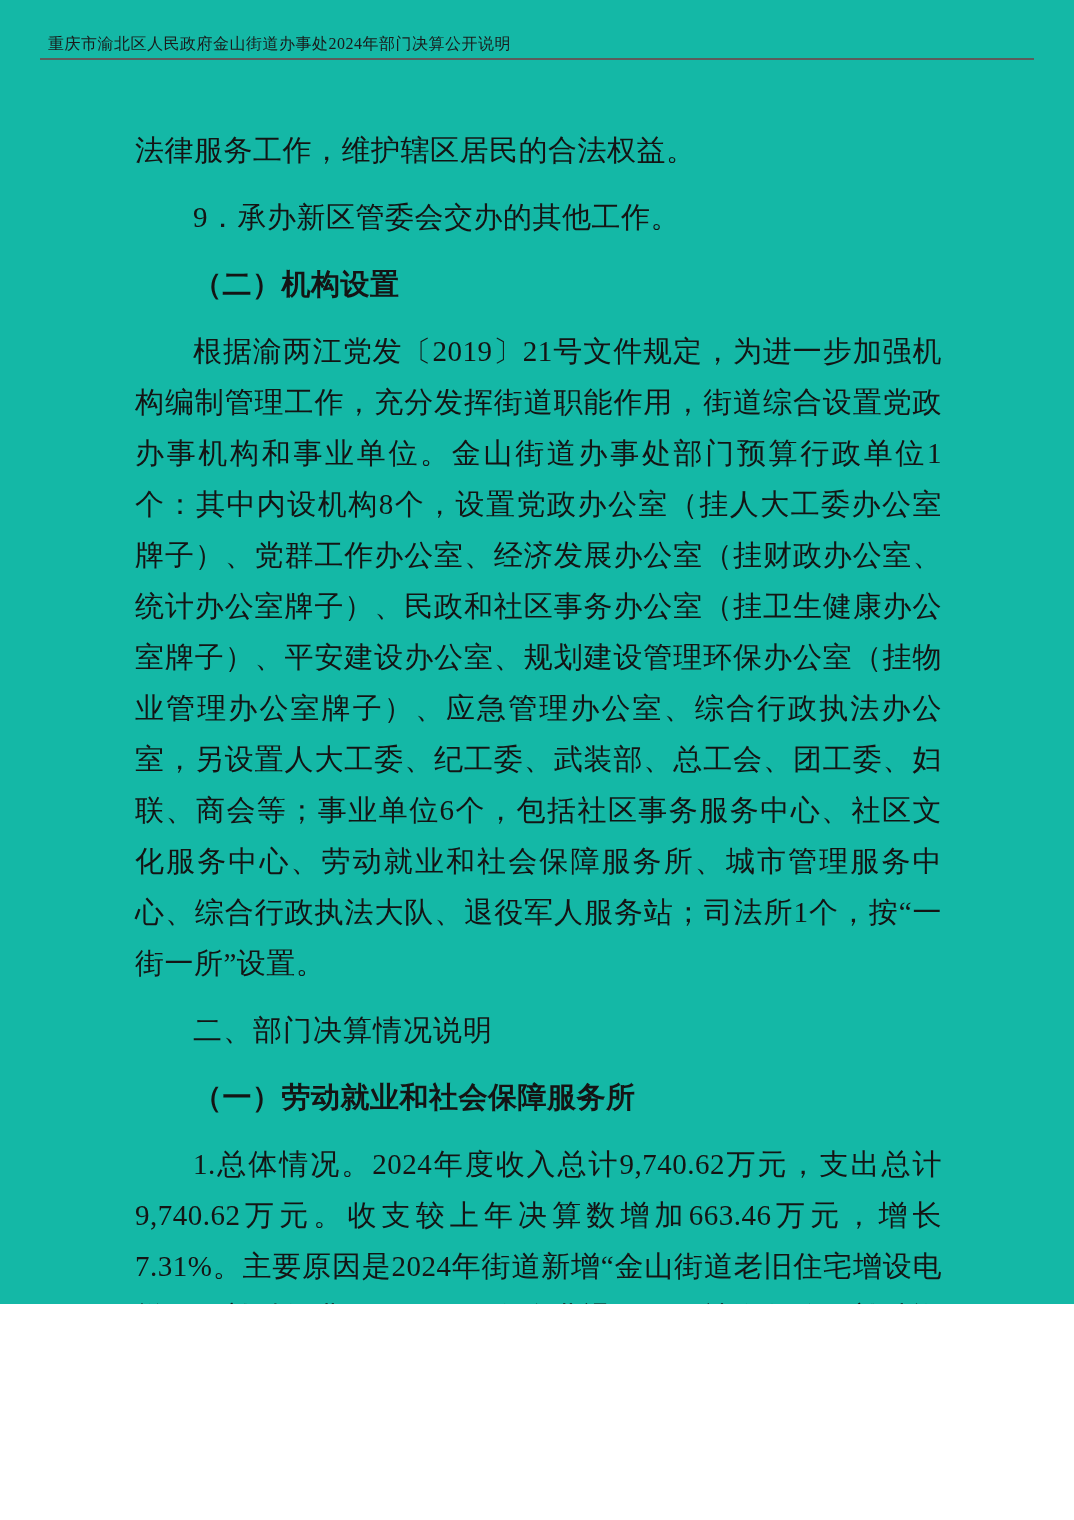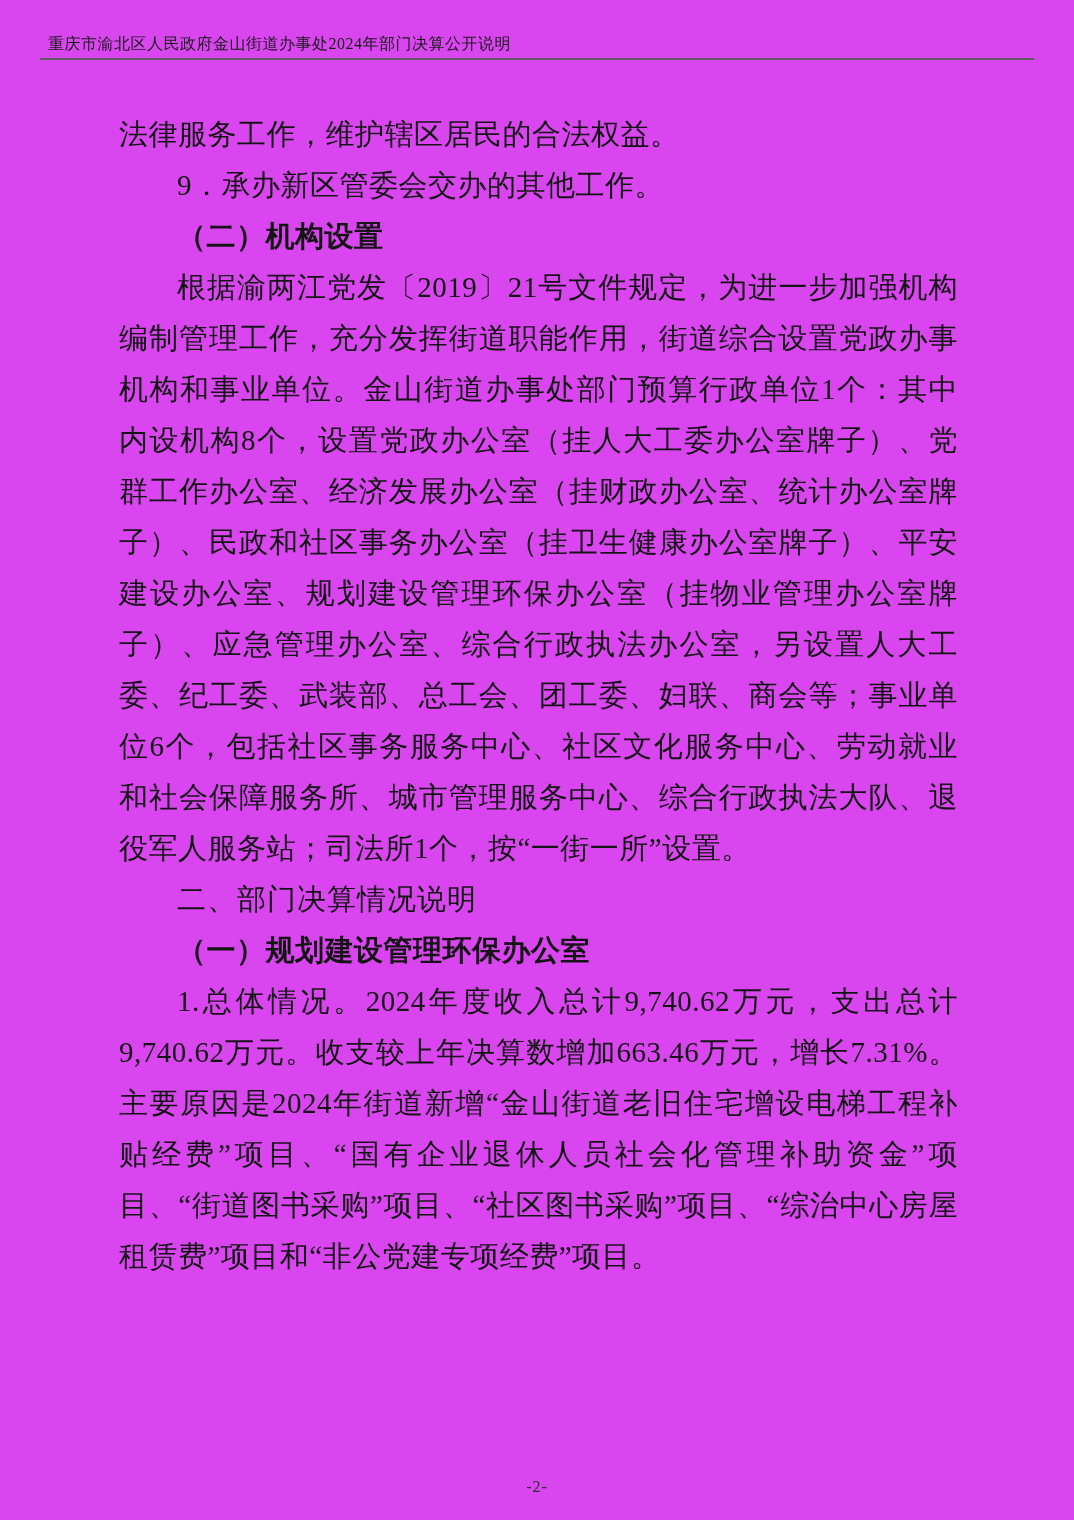--- a/index.html
+++ b/index.html
@@ -1,21 +1,21 @@
 <!DOCTYPE html>
 <html><head>
 <meta charset="utf-8">
 <style>
   * { box-sizing: border-box; }
   html, body { margin: 0; padding: 0; background: #ffffff; }
   .page {
     position: relative;
     width: 1074px;
-    height: 1520px;
-    background: #d946ef;
+    height: 1304px;
+    background: #14b8a6;
     font-family: "Liberation Serif", "DejaVu Serif", serif;
     color: #141414;
     overflow: hidden;
   }
   .doc-header {
     position: absolute;
     left: 48px;
     top: 34px;
     font-size: 16px;
     letter-spacing: 0.5px;
@@ -33,21 +33,21 @@
   .content {
     position: absolute;
     left: 119px;
     top: 109px;
     width: 839px;
     font-size: 29px;
     line-height: 51px;
     text-align: justify;
     letter-spacing: 0.5px;
   }
-  .content p { margin: 0; padding: 0; }
+  .content p { margin: 16px; padding: 0; }
   .indent { text-indent: 2em; }
   .hei-heading {
     font-family: "Liberation Sans", "DejaVu Sans", sans-serif;
     font-weight: normal;
     text-indent: 2em;
     letter-spacing: 1px;
   }
   .kai-heading {
     text-indent: 2em;
     font-weight: bold;
@@ -75,19 +75,19 @@
   <div class="doc-header">重庆市渝北区人民政府金山街道办事处2024年部门决算公开说明</div>
 
   <div class="header-rule"></div>
 
   <div class="content">
     <p>法律服务工作，维护辖区居民的合法权益。</p>
     <p class="indent">9．承办新区管委会交办的其他工作。</p>
     <p class="kai-heading">（二）机构设置</p>
     <p class="indent">根据渝两江党发〔2019〕21号文件规定，为进一步加强机构编制管理工作，充分发挥街道职能作用，街道综合设置党政办事机构和事业单位。金山街道办事处部门预算行政单位1个：其中内设机构8个，设置党政办公室（挂人大工委办公室牌子）、党群工作办公室、经济发展办公室（挂财政办公室、统计办公室牌子）、民政和社区事务办公室（挂卫生健康办公室牌子）、平安建设办公室、规划建设管理环保办公室（挂物业管理办公室牌子）、应急管理办公室、综合行政执法办公室，另设置人大工委、纪工委、武装部、总工会、团工委、妇联、商会等；事业单位6个，包括社区事务服务中心、社区文化服务中心、劳动就业和社会保障服务所、城市管理服务中心、综合行政执法大队、退役军人服务站；司法所1个，按“一街一所”设置。</p>
     <p class="hei-heading">二、部门决算情况说明</p>
-    <p class="kai-heading-bold">（一）规划建设管理环保办公室</p>
+    <p class="kai-heading-bold">（一）劳动就业和社会保障服务所</p>
     <p class="indent">1.总体情况。2024年度收入总计9,740.62万元，支出总计9,740.62万元。收支较上年决算数增加663.46万元，增长7.31%。主要原因是2024年街道新增“金山街道老旧住宅增设电梯工程补贴经费”项目、“国有企业退休人员社会化管理补助资金”项目、“街道图书采购”项目、“社区图书采购”项目、“综治中心房屋租赁费”项目和“非公党建专项经费”项目。</p>
   </div>
 
   <div class="footer">-2-</div>
 
 </div>
 
 </body></html>

